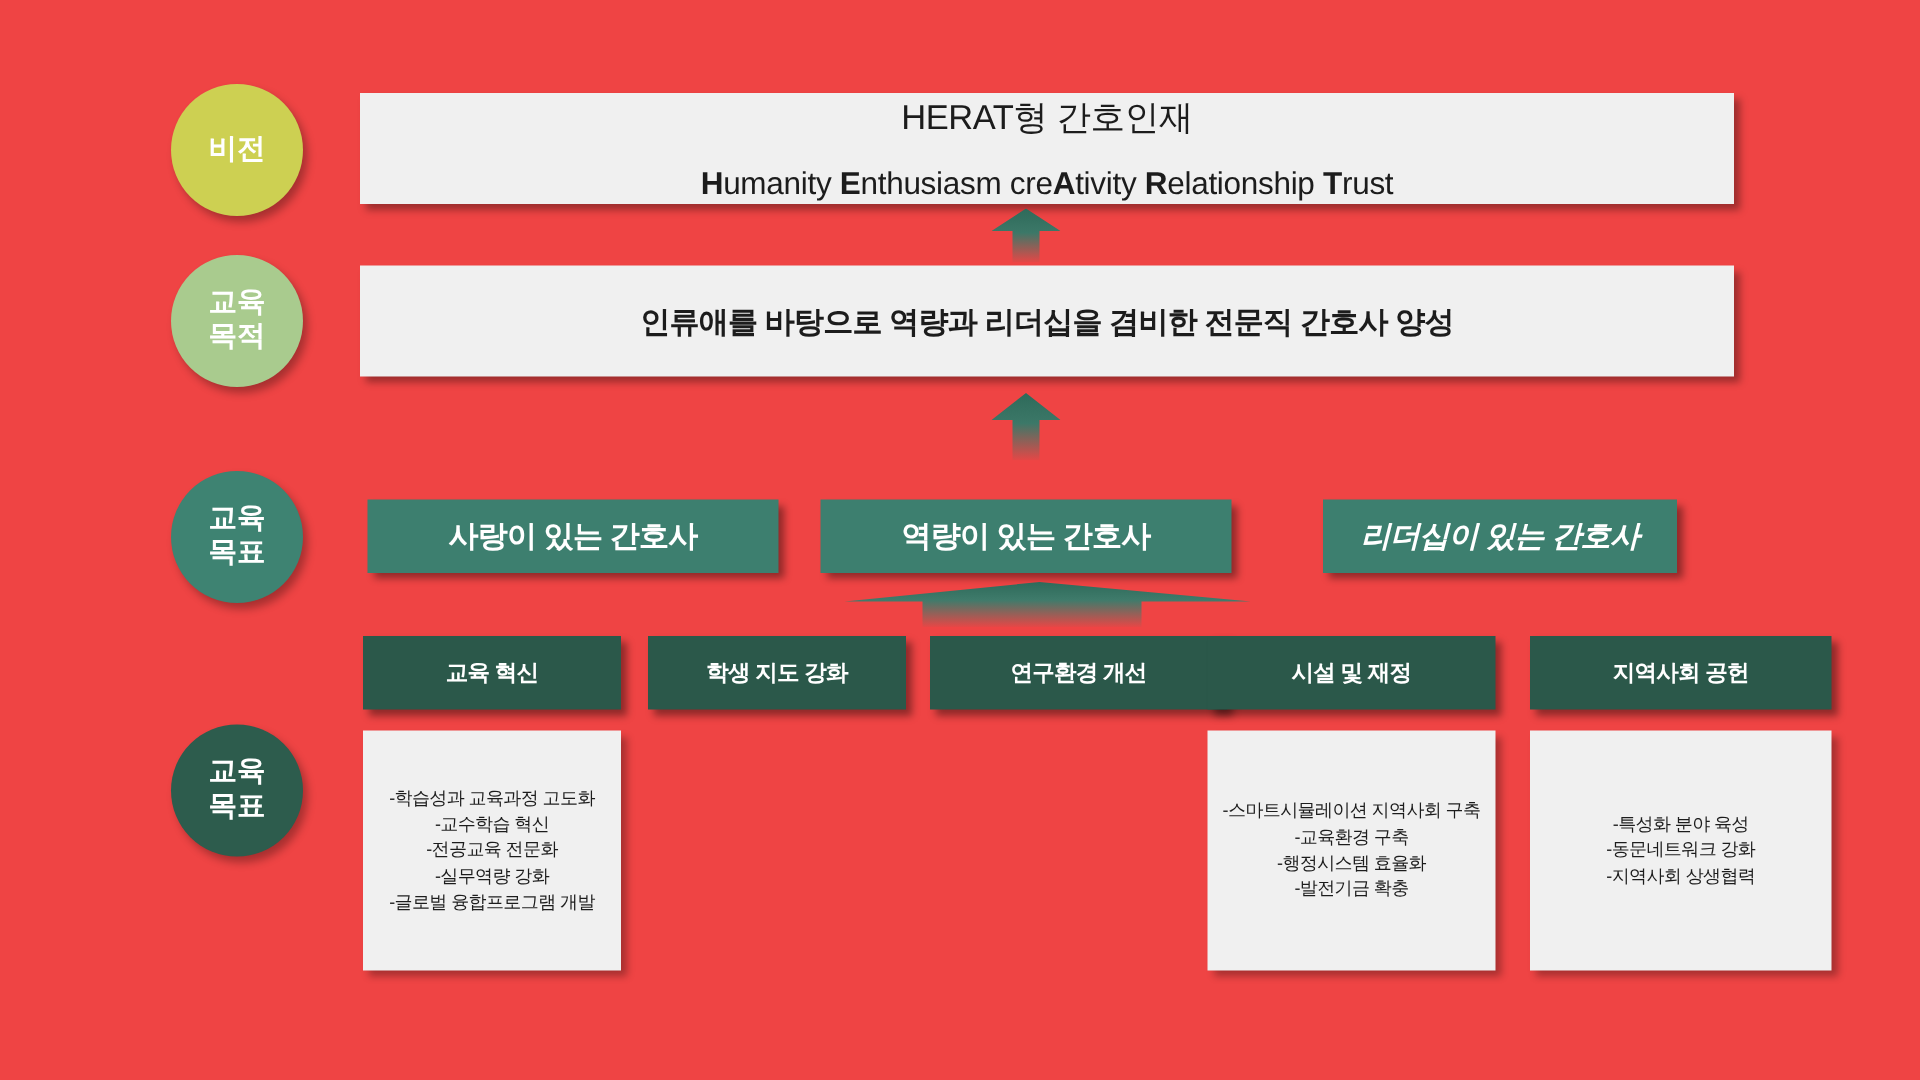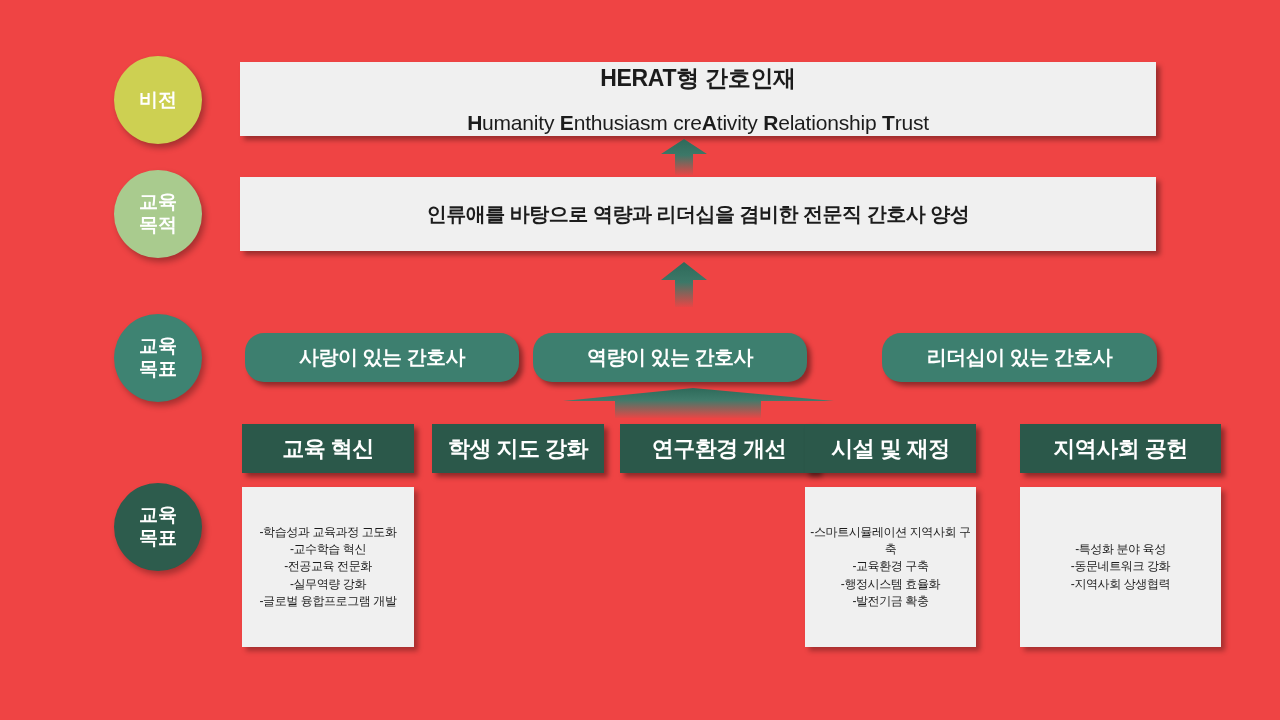--- a/index.html
+++ b/index.html
@@ -33,72 +33,71 @@
     position: absolute;
     left: 240px; width: 916px; height: 74px;
     background: #f0f0f0;
     box-shadow: 4px 4px 5px rgba(0,0,0,0.35);
     display: flex; flex-direction: column;
     align-items: center; justify-content: center;
     color: #1c1c1c;
   }
   .vision-box { top: 62px; }
   .purpose-box { top: 177px; text-align: right; }
-  .vision-title { font-size: 23px; font-weight: 700; letter-spacing: -0.3px; }
+  .vision-title { font-size: 23px; font-weight: 400; letter-spacing: -0.3px; }
   .vision-subtitle { font-size: 21px; font-weight: 400; margin-top: 17px; letter-spacing: -0.2px; }
   .vision-subtitle .bold { font-weight: 800; }
   .purpose-text { font-size: 20px; font-weight: 700; letter-spacing: -0.5px; }
 
   
   .arrow { position: absolute; }
   .arrow1 { left: 661px; top: 139px; width: 46px; height: 36px; }
   .arrow2 { left: 661px; top: 262px; width: 46px; height: 45px; }
   .widearrow { left: 563px; top: 388px; width: 271px; height: 30px; }
 
   
   .goalbox {
     position: absolute;
     top: 333px; height: 49px;
     background: #3d7f6f;
     color: #ffffff;
     display: flex; align-items: center; justify-content: center;
     font-size: 20px; font-weight: 700; letter-spacing: -0.5px;
     box-shadow: 4px 4px 5px rgba(0,0,0,0.4);
-    border-radius: 19px;
   }
   .g1 { left: 245px; width: 274px; }
-  .g2 { left: 533px; width: 274px; }
-  .g3 { left: 882px; width: 275px; }
+  .g2 { left: 547px; width: 274px; }
+  .g3 { left: 882px; width: 236px; font-style: italic; }
 
   
   .col { position: absolute; top: 424px; }
   .col .head {
     height: 49px;
     background: #2b584a;
     color: #ffffff;
     display: flex; align-items: center; justify-content: center;
-    font-size: 22px; font-weight: 700; letter-spacing: -0.5px;
+    font-size: 15px; font-weight: 700; letter-spacing: -0.5px;
     box-shadow: 4px 4px 5px rgba(0,0,0,0.4);
   }
   .col .body {
     margin-top: 14px;
     height: 160px;
     background: #f0f0f0;
     box-shadow: 4px 4px 5px rgba(0,0,0,0.3);
     display: flex; flex-direction: column;
     align-items: center; justify-content: center;
     text-align: center;
     color: #1c1c1c;
     font-size: 12px; line-height: 1.45; letter-spacing: -0.4px;
     padding: 0 4px; box-sizing: border-box;
   }
   .col1 { left: 242px; width: 172px; }
   .col2 { left: 432px; width: 172px; border-radius: 10px; }
   .col3 { left: 620px; width: 198px; }
-  .col4 { left: 805px; width: 171px; }
+  .col4 { left: 805px; width: 192px; }
   .col5 { left: 1020px; width: 201px; }
 </style>
 </head>
 <body>
 
 <div class="canvas">
 
   <div class="circle c1" style="background: rgb(205, 208, 82);">
     <div>
       <span class="cl">비전</span>

